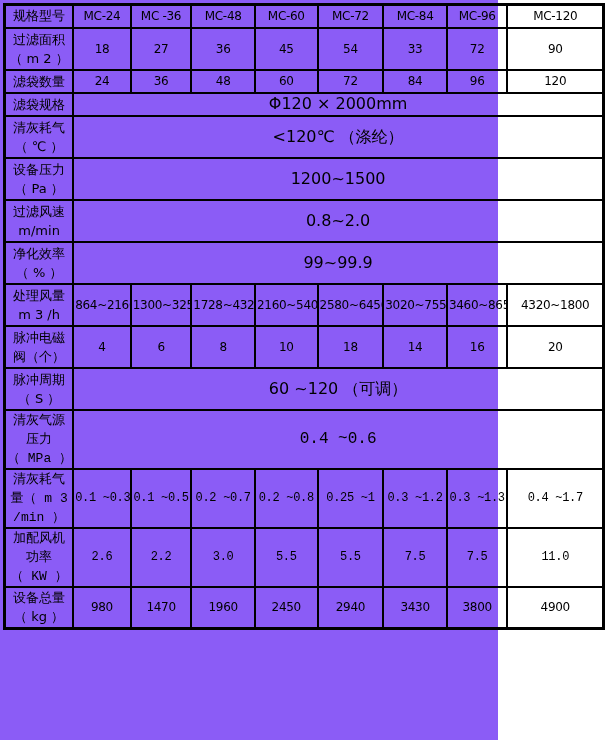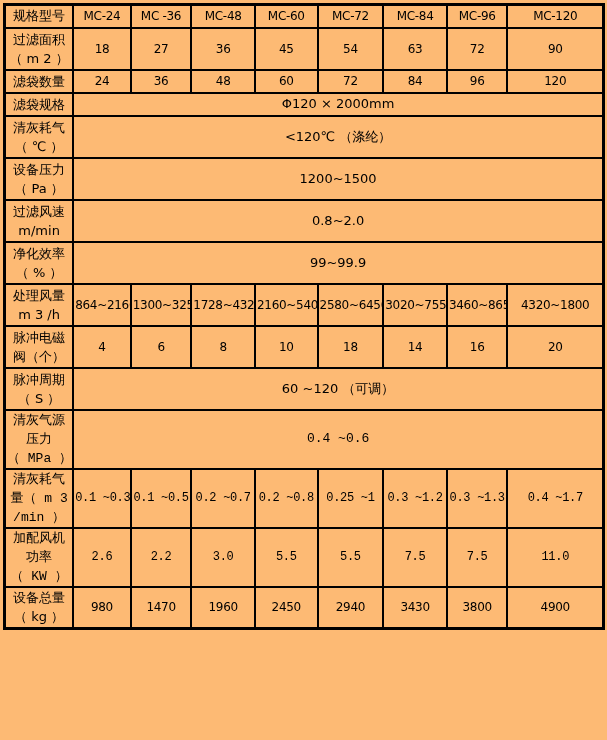--- a/index.html
+++ b/index.html
@@ -3,23 +3,23 @@
 <meta charset="utf-8">
 <style>
   html, body {
     margin: 0;
     padding: 0;
     background: #ffffff;
     font-family: "DejaVu Sans", "Liberation Sans", sans-serif;
     color: #000000;
   }
   .page {
-    width: 607px;
+    width: 498px;
     height: 740px;
-    background: #fdba74;
+    background: #8b5cf6;
     box-sizing: border-box;
     padding: 3px 2px 2px 3px;
   }
   table.spec-table {
     border-collapse: collapse;
     table-layout: fixed;
     width: 602px;
     border: 3px solid #000000;
   }
   table.spec-table th,
@@ -32,21 +32,21 @@
     font-size: 13px;
     line-height: 18px;
     overflow: hidden;
     white-space: nowrap;
   }
   table.spec-table td.value-cell {
     font-size: 12px;
     letter-spacing: -0.3px;
   }
   table.spec-table td.span-cell {
-    font-size: 13px;
+    font-size: 16px;
     letter-spacing: 0;
   }
   th.row-label {
     font-size: 13px;
   }
   th.row-label .label-line {
     display: block;
     line-height: 19px;
   }
   tr.h1 { height: 23px; }
@@ -84,21 +84,21 @@
         <tr class="h2">
           <th class="row-label">
             <div class="label-line">过滤面积</div>
             <div class="label-line">（ m 2 ）</div>
           </th>
           <td class="value-cell">18</td>
           <td class="value-cell">27</td>
           <td class="value-cell">36</td>
           <td class="value-cell">45</td>
           <td class="value-cell">54</td>
-          <td class="value-cell">63</td>
+          <td class="value-cell">33</td>
           <td class="value-cell">72</td>
           <td class="value-cell">90</td>
         </tr>
         <tr class="h1">
           <th class="row-label">
             <div class="label-line">滤袋数量</div>
           </th>
           <td class="value-cell">24</td>
           <td class="value-cell">36</td>
           <td class="value-cell">48</td>

